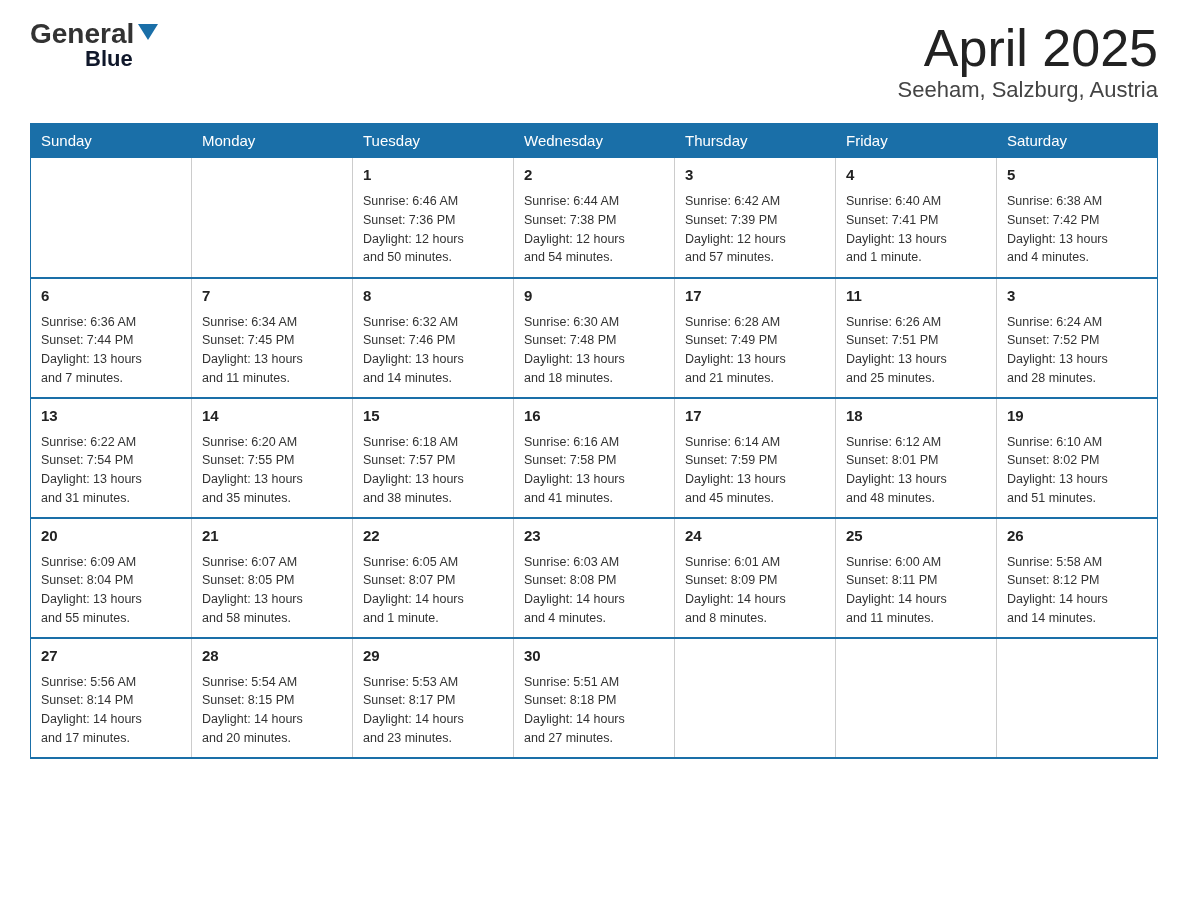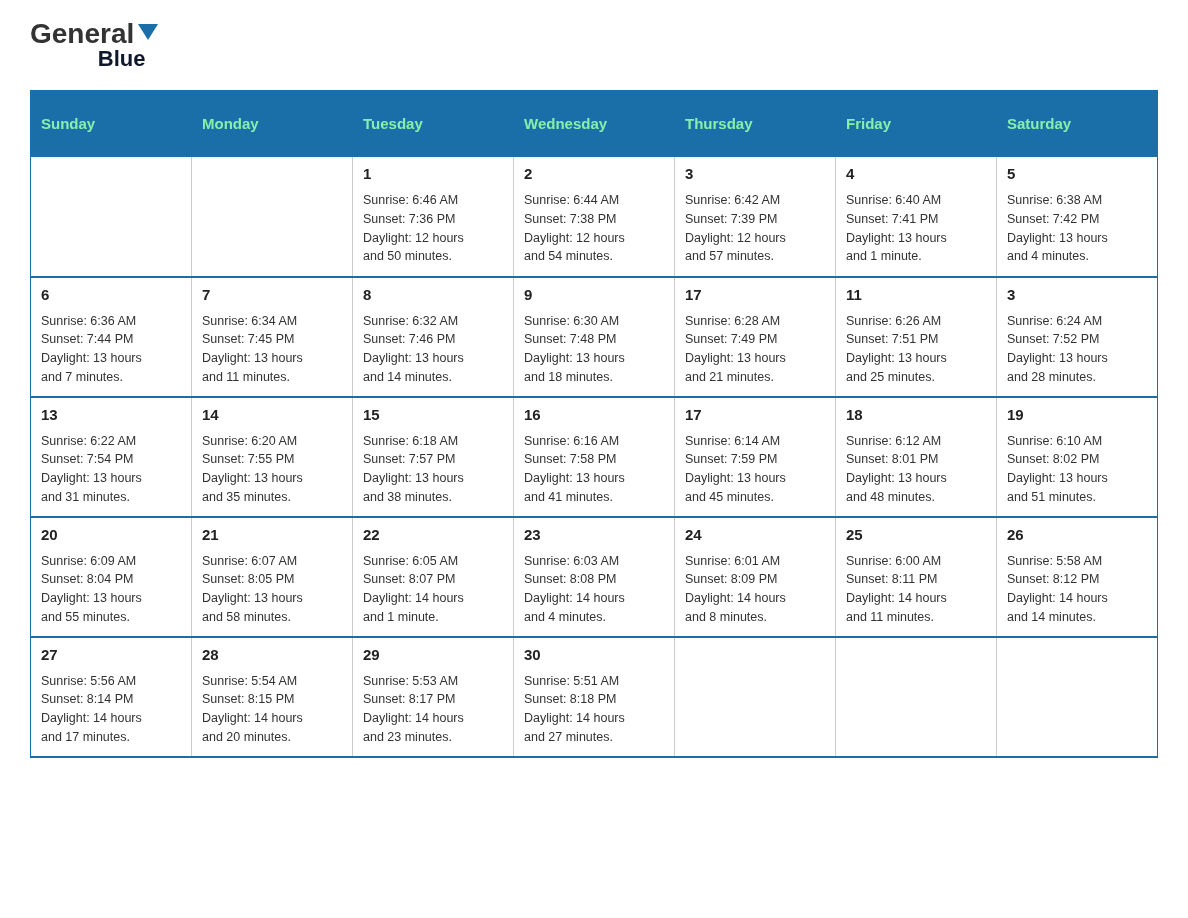--- a/index.html
+++ b/index.html
@@ -12,21 +12,21 @@
     }
     .header {
       display: flex;
       justify-content: space-between;
       align-items: flex-start;
       margin-bottom: 20px;
     }
     .logo {
       display: flex;
       flex-direction: column;
-      align-items: center;
+      align-items: flex-start;
     }
     .logo-general {
       font-size: 28px;
       font-weight: bold;
       color: #333;
       line-height: 1;
     }
     .logo-blue {
       font-size: 22px;
       font-weight: bold;
@@ -66,24 +66,24 @@
     }
     table {
       width: 100%;
       border-collapse: collapse;
       table-layout: fixed;
     }
     thead tr {
       background-color: #1a6fa8;
     }
     thead th {
-      color: #86efac;
+      color: #ffffff;
       font-size: 15px;
-      font-weight: bold;
-      padding: 24px 10px;
+      font-weight: normal;
+      padding: 8px 10px;
       text-align: left;
       border: 1px solid #1a6fa8;
     }
     tbody tr {
       border-bottom: 2px solid #1a6fa8;
     }
     tbody td {
       vertical-align: top;
       padding: 8px 10px;
       font-size: 13px;
@@ -122,20 +122,24 @@
 <div class="header">
   <div class="logo">
     <div class="logo-row">
       <span class="logo-general">General</span>
       <span class="logo-triangle"></span>
     </div>
     <div class="logo-row" style="margin-left:20px;">
       <span class="logo-blue">Blue</span>
     </div>
   </div>
+  <div class="title-block">
+    <h1>April 2025</h1>
+    <h2>Seeham, Salzburg, Austria</h2>
+  </div>
 </div>
 
 <table>
   <thead>
     <tr>
     <th>Sunday</th>
         <th>Monday</th>
         <th>Tuesday</th>
         <th>Wednesday</th>
         <th>Thursday</th>

